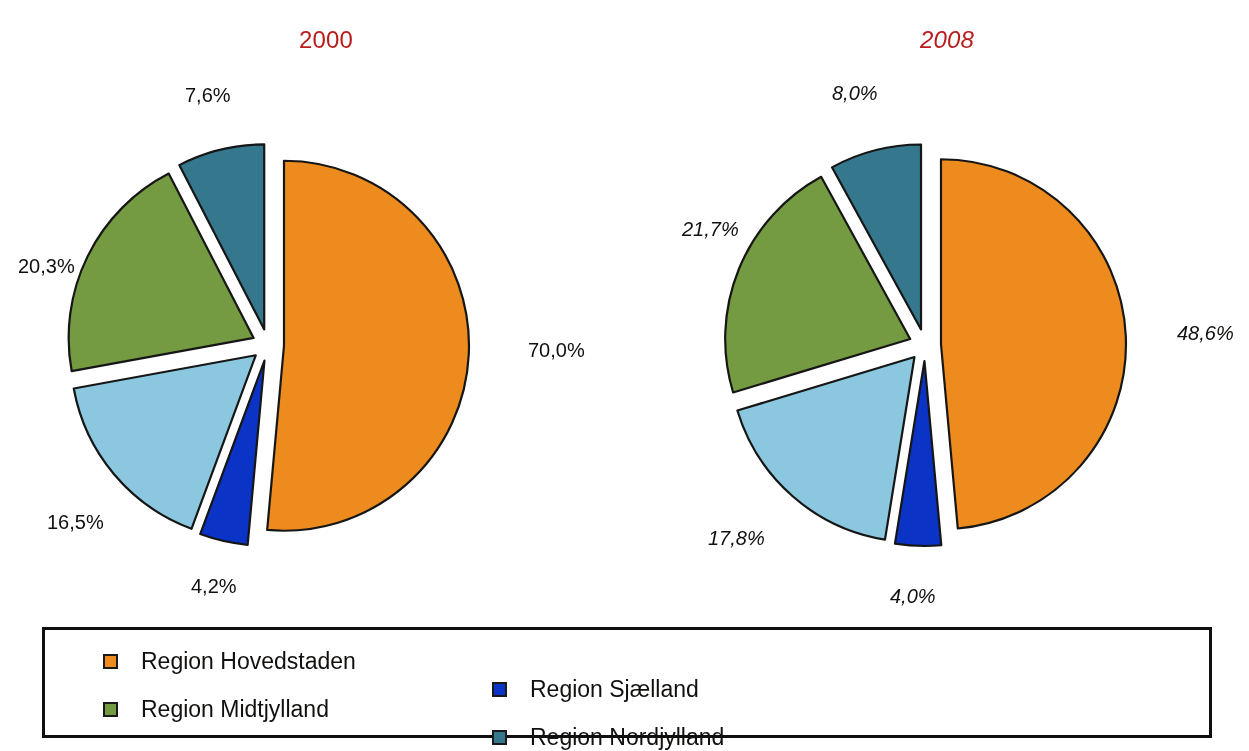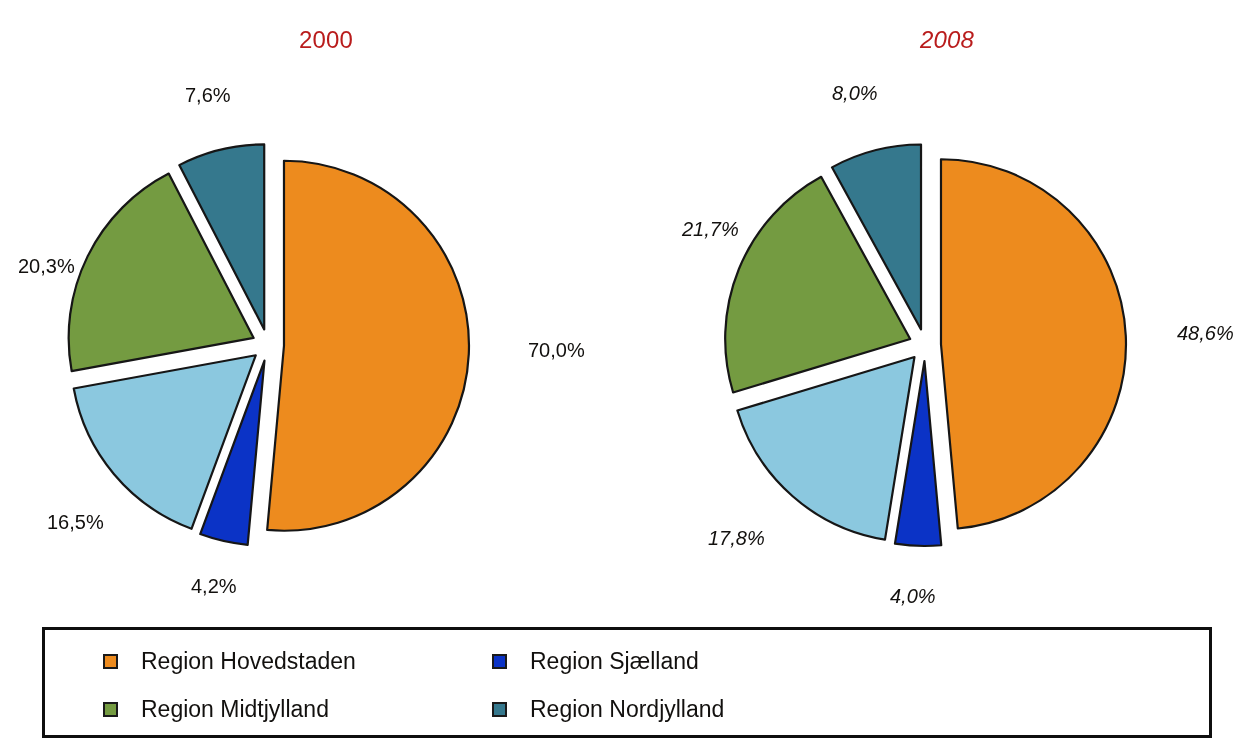--- a/index.html
+++ b/index.html
@@ -95,21 +95,21 @@
   }
   .legend-text {
     margin-left: 23px;
     font-size: 23px;
     color: #12100e;
     white-space: nowrap;
     font-family: "Liberation Sans", sans-serif;
   }
   
   .col1 { left: 58px; }
-  .col2 { left: 447px; }
+  .col2 { left: 447px; margin-top: 28px; }
   .col3 { left: 817px; }
   .row1 { top: 14px; }
   .row2 { top: 62px; }
 </style>
 </head>
 <body>
 
 <div id="root">
 
   <div class="chart-panel" id="panel-2000">

